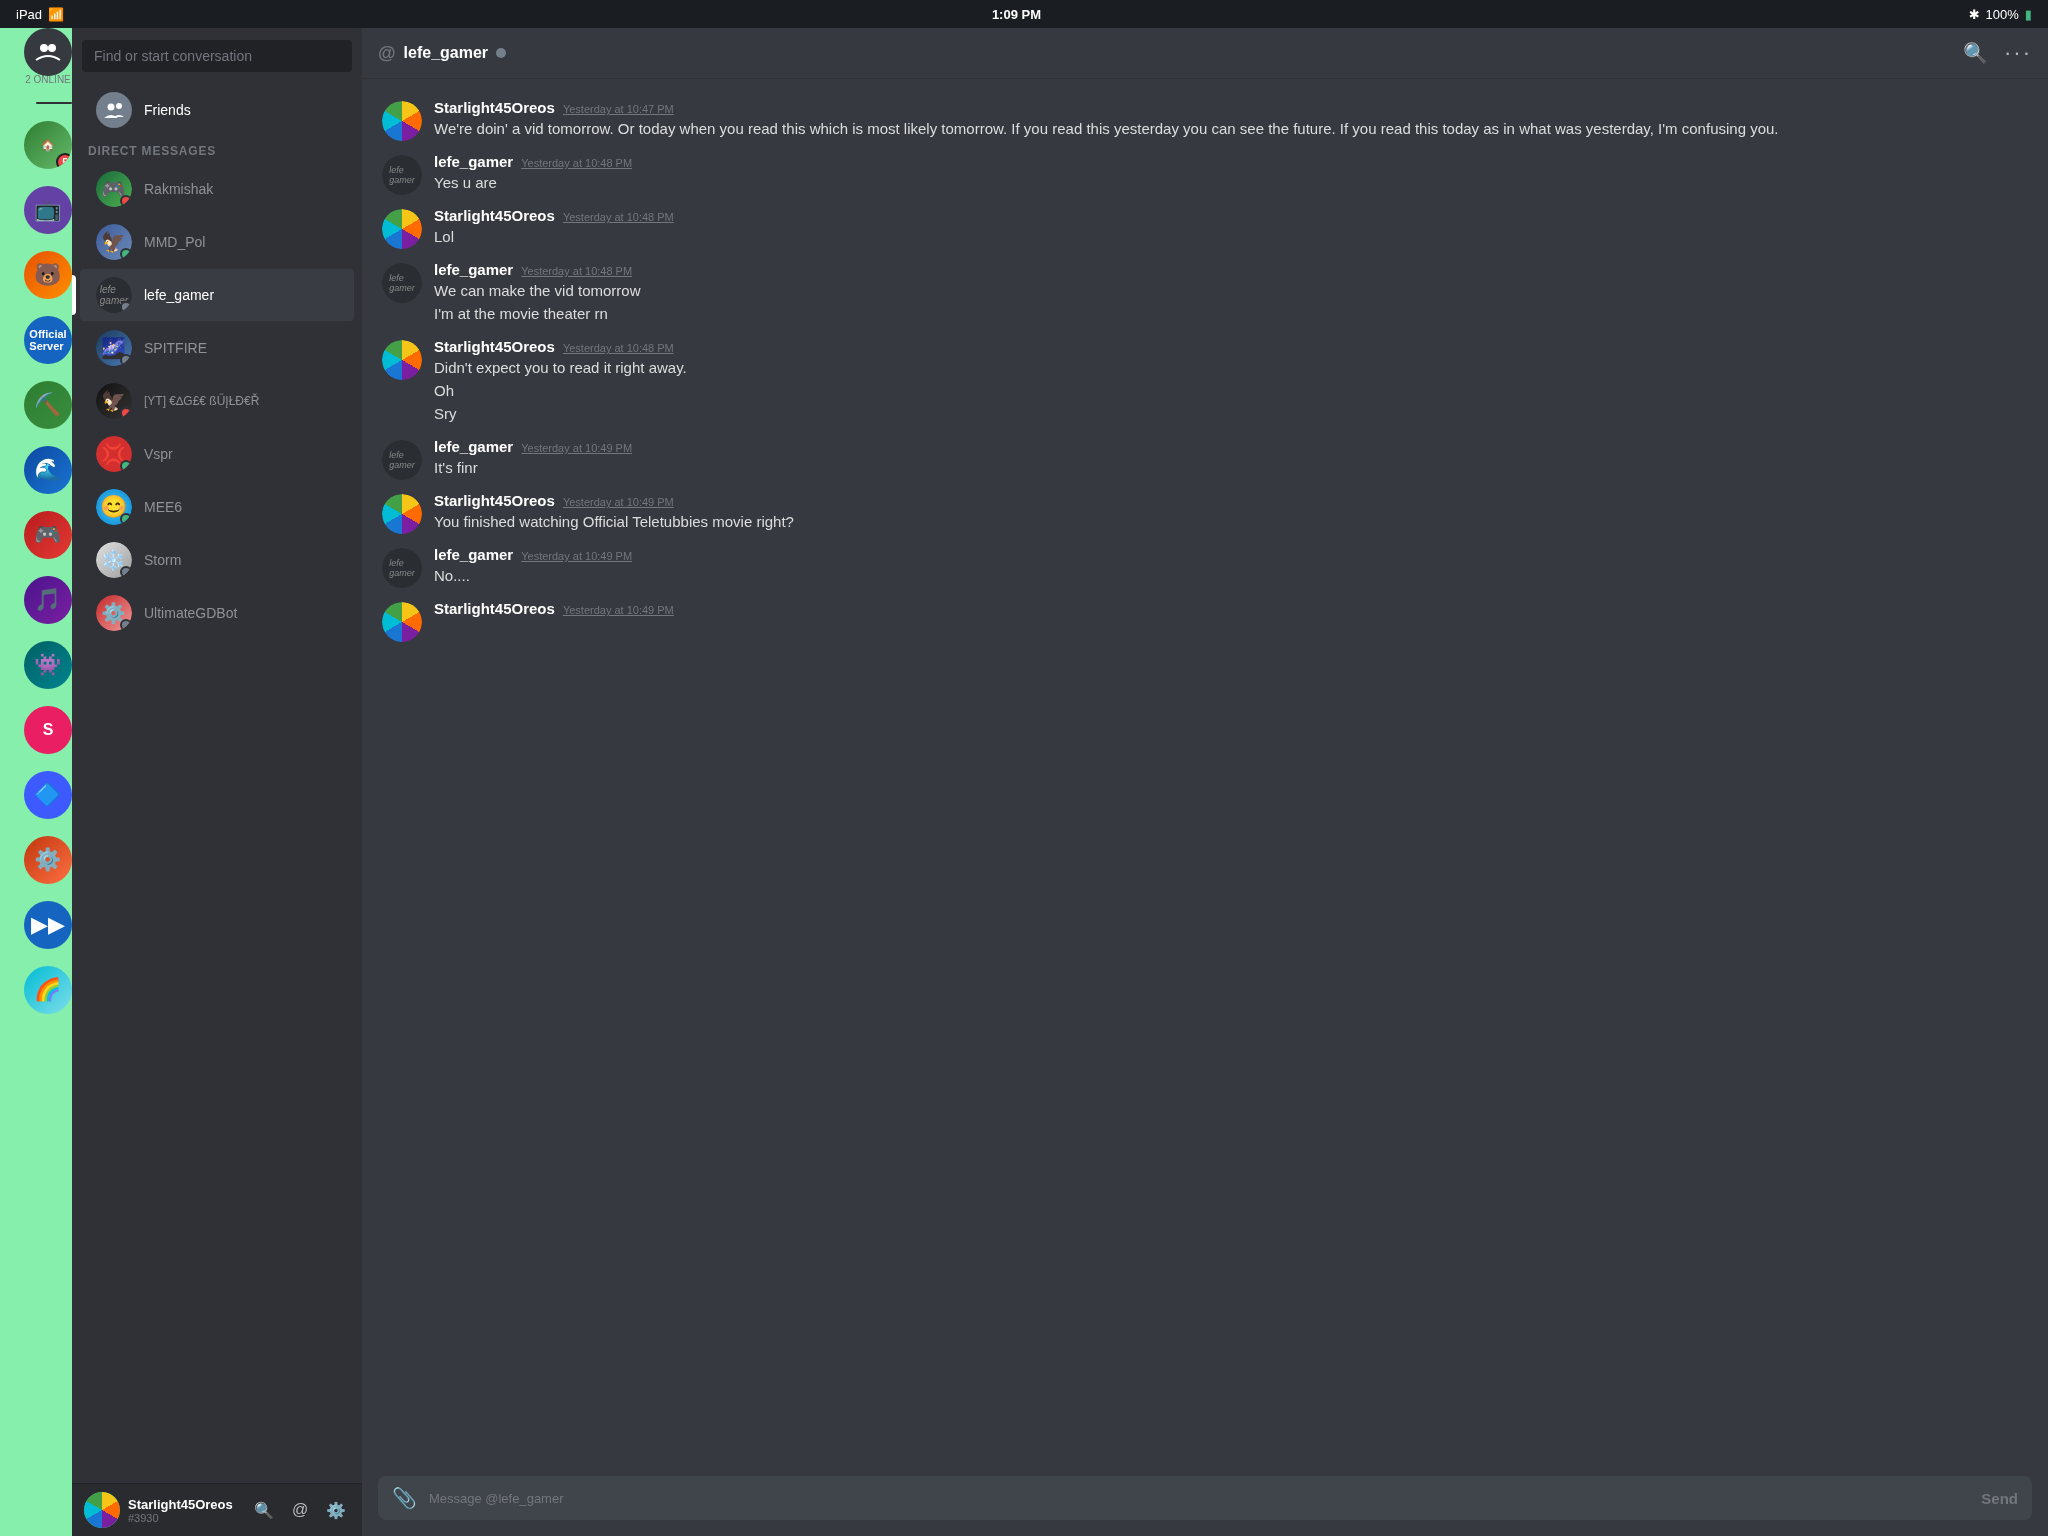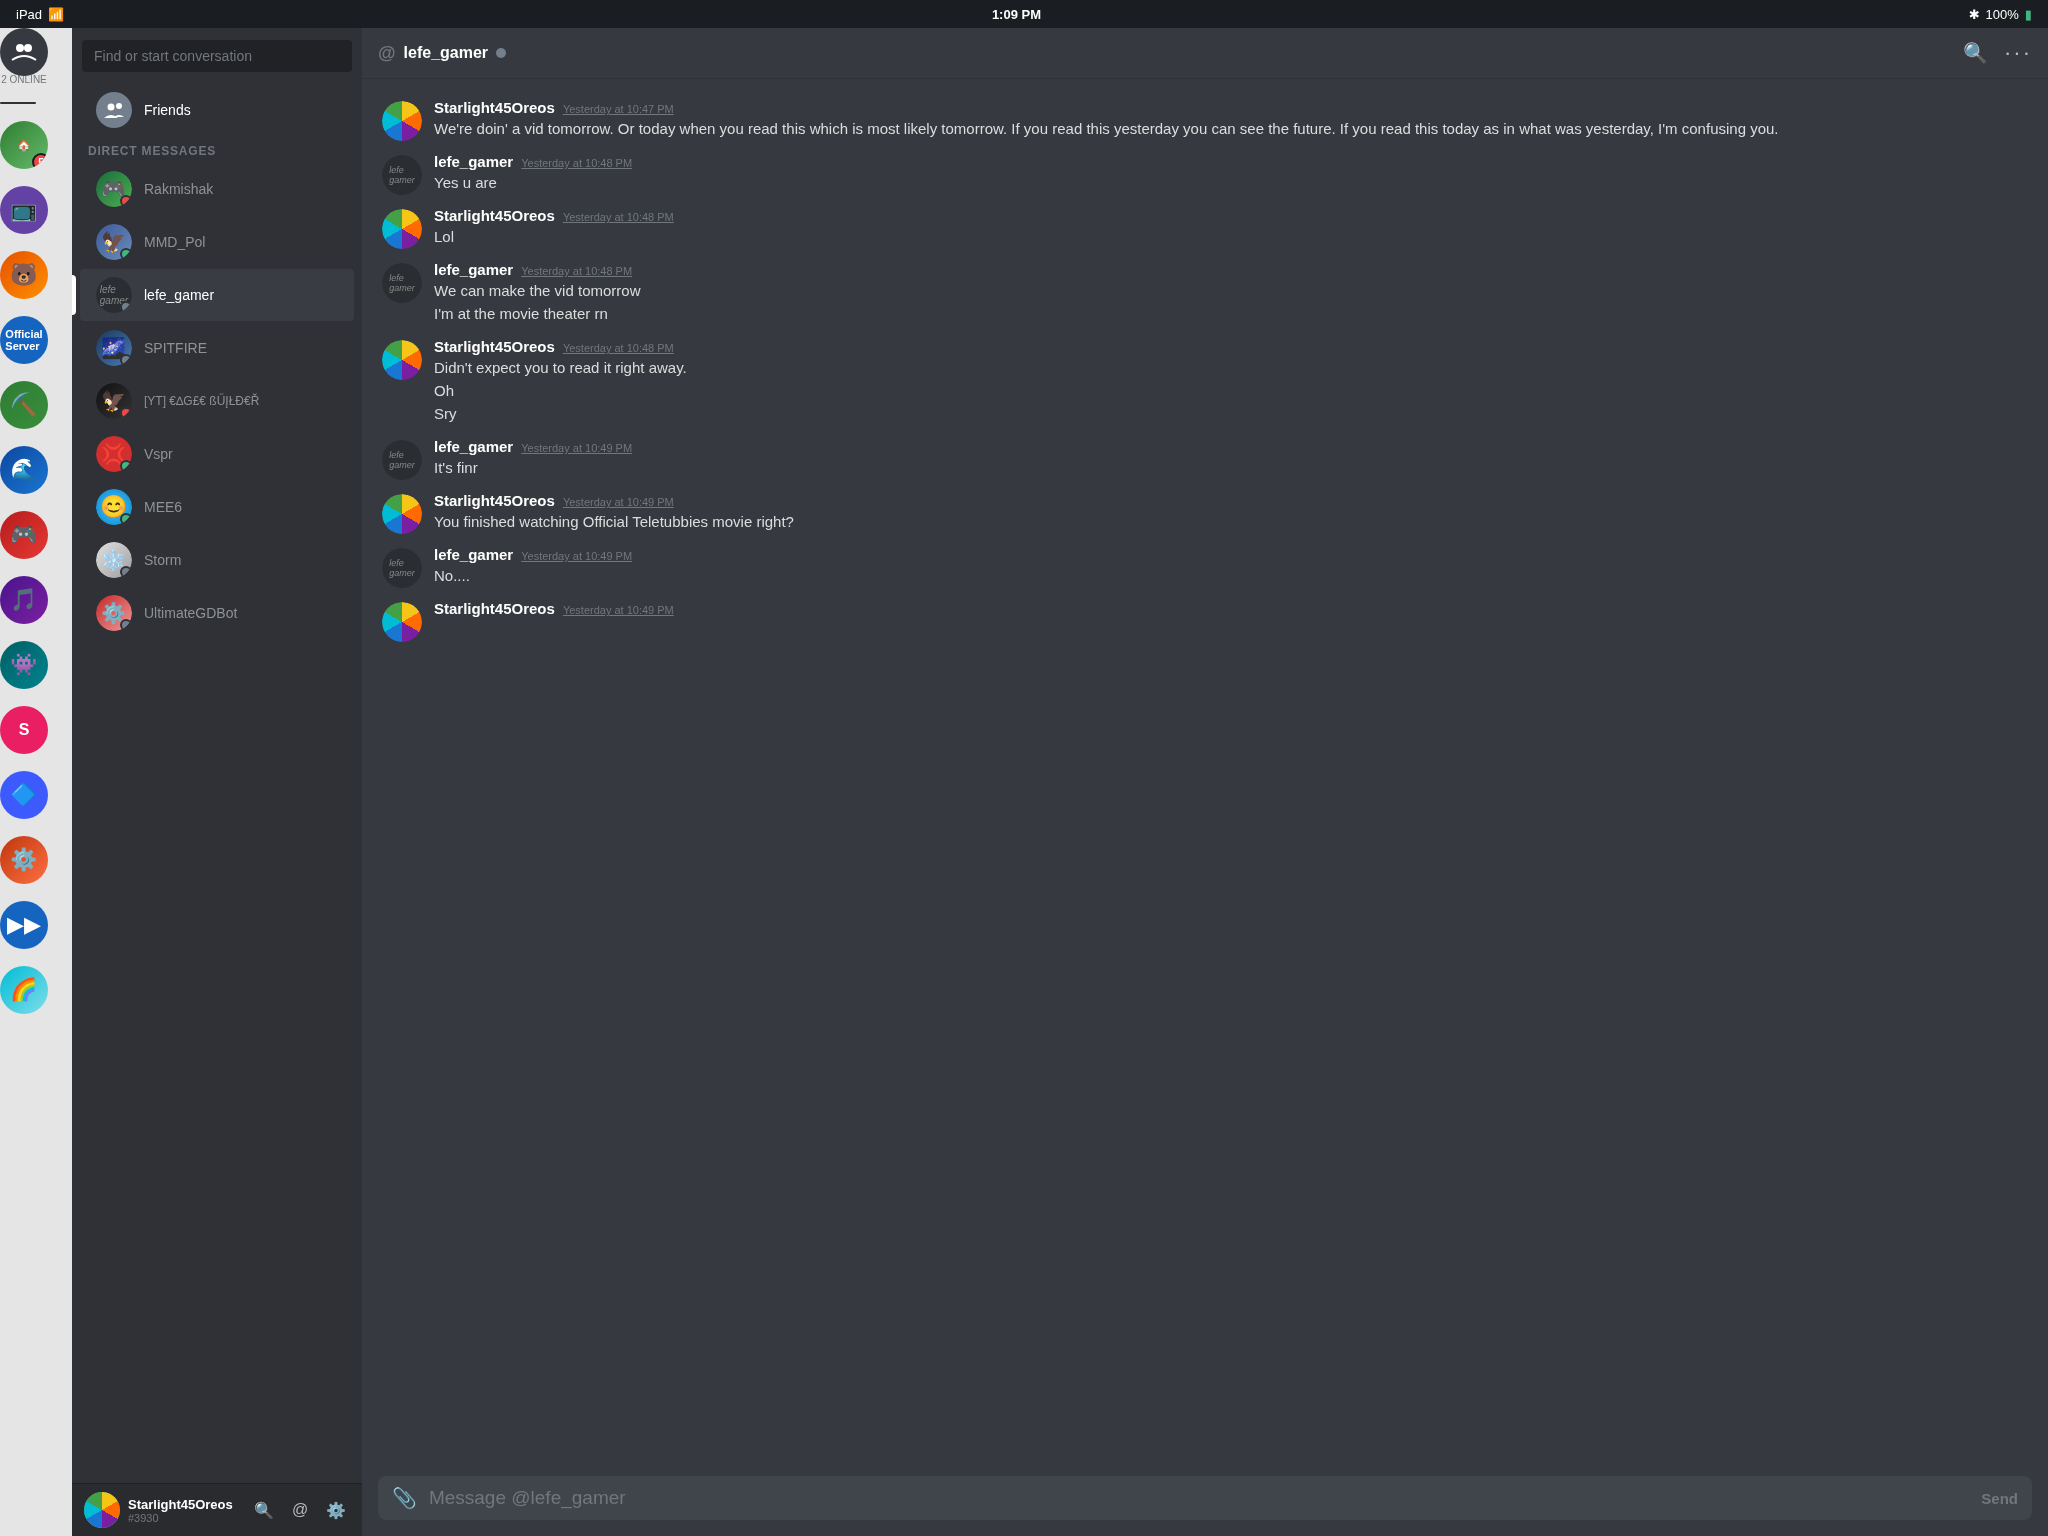--- a/index.html
+++ b/index.html
@@ -26,25 +26,25 @@
       font-size: 13px;
       color: #fff;
     }
     .status-bar-left { display: flex; align-items: center; gap: 6px; }
     .status-bar-center { font-weight: 600; }
     .status-bar-right { display: flex; align-items: center; gap: 6px; }
 
     
     .server-sidebar {
       width: 72px;
-      background: #e5e5e5;
+      background: #86efac;
       padding-top: 28px;
       display: flex;
       flex-direction: column;
-      align-items: flex-start;
+      align-items: flex-end;
       gap: 17px;
       overflow-y: auto;
       flex-shrink: 0;
     }
     .server-icon {
       width: 48px;
       height: 48px;
       border-radius: 50%;
       overflow: hidden;
       cursor: pointer;
@@ -303,21 +303,21 @@
       padding: 10px 14px;
       gap: 12px;
     }
     .attach-icon { color: #b9bbbe; font-size: 20px; cursor: pointer; }
     .message-input {
       flex: 1;
       background: transparent;
       border: none;
       outline: none;
       color: #dcddde;
-      font-size: 19px;
+      font-size: 13px;
     }
     .message-input::placeholder { color: #72767d; }
     .send-btn {
       color: #72767d;
       font-size: 15px;
       font-weight: 600;
       cursor: pointer;
     }
     .av-star-inner {
       width: 100%;

